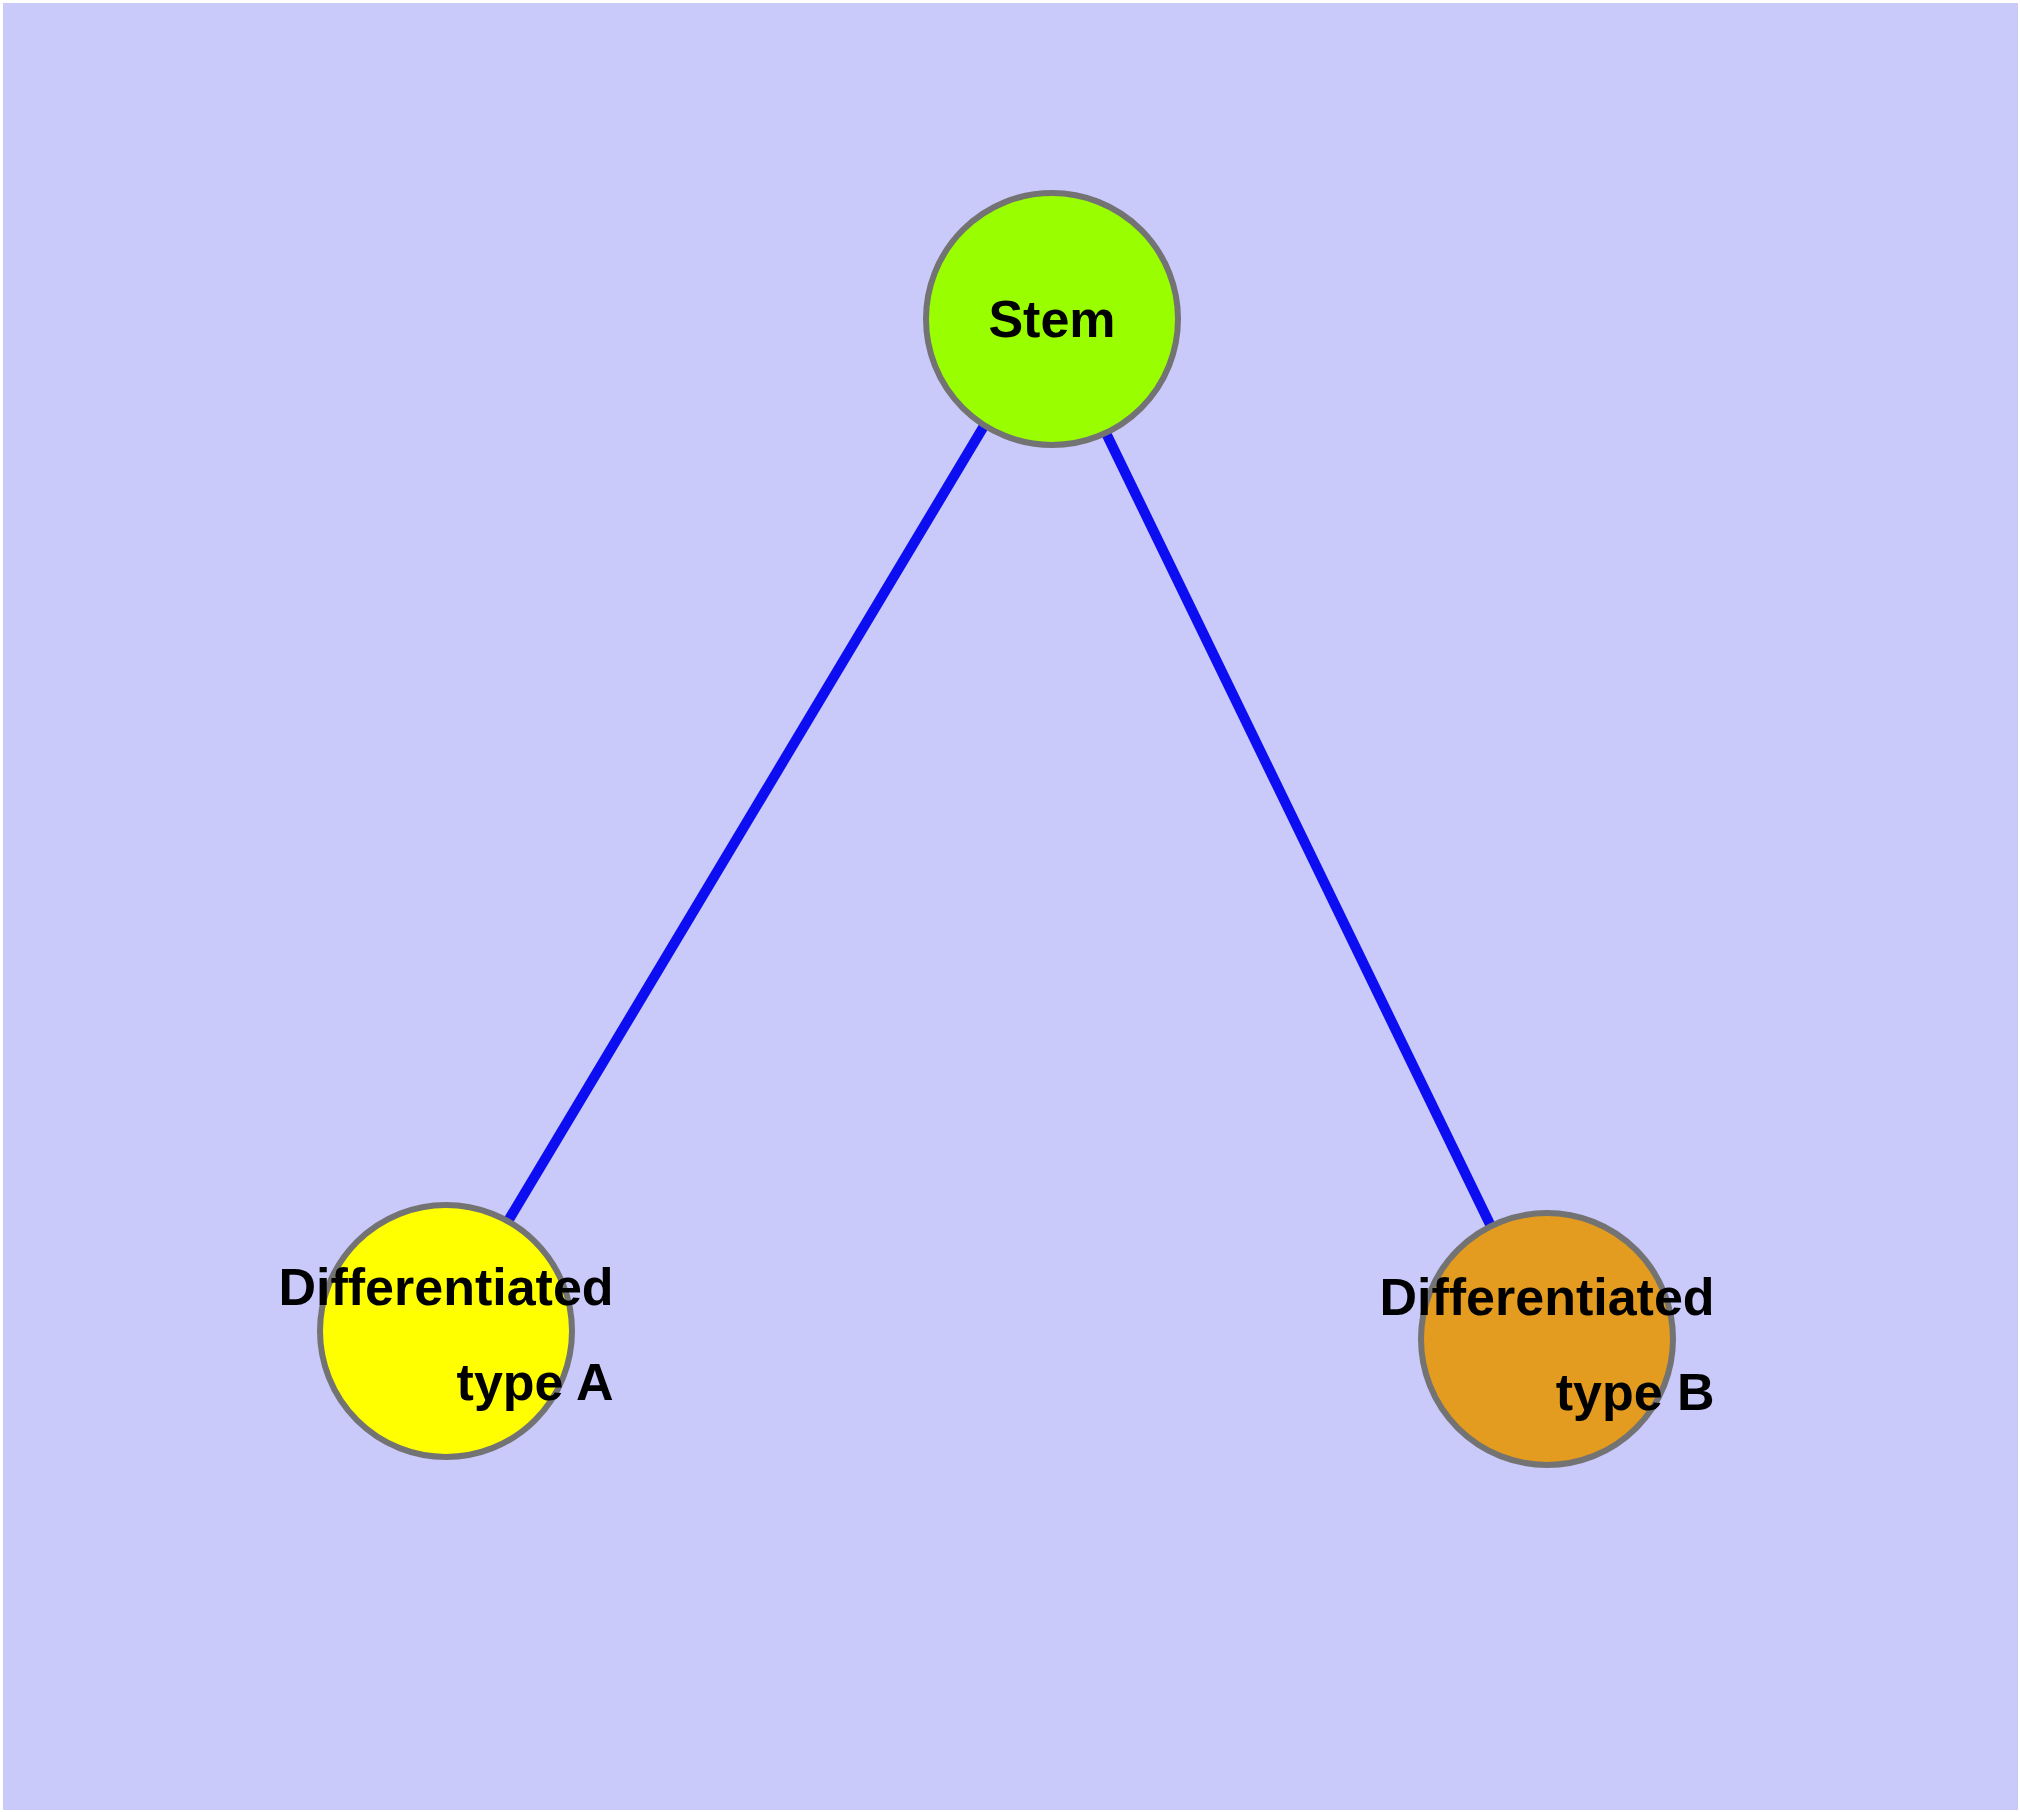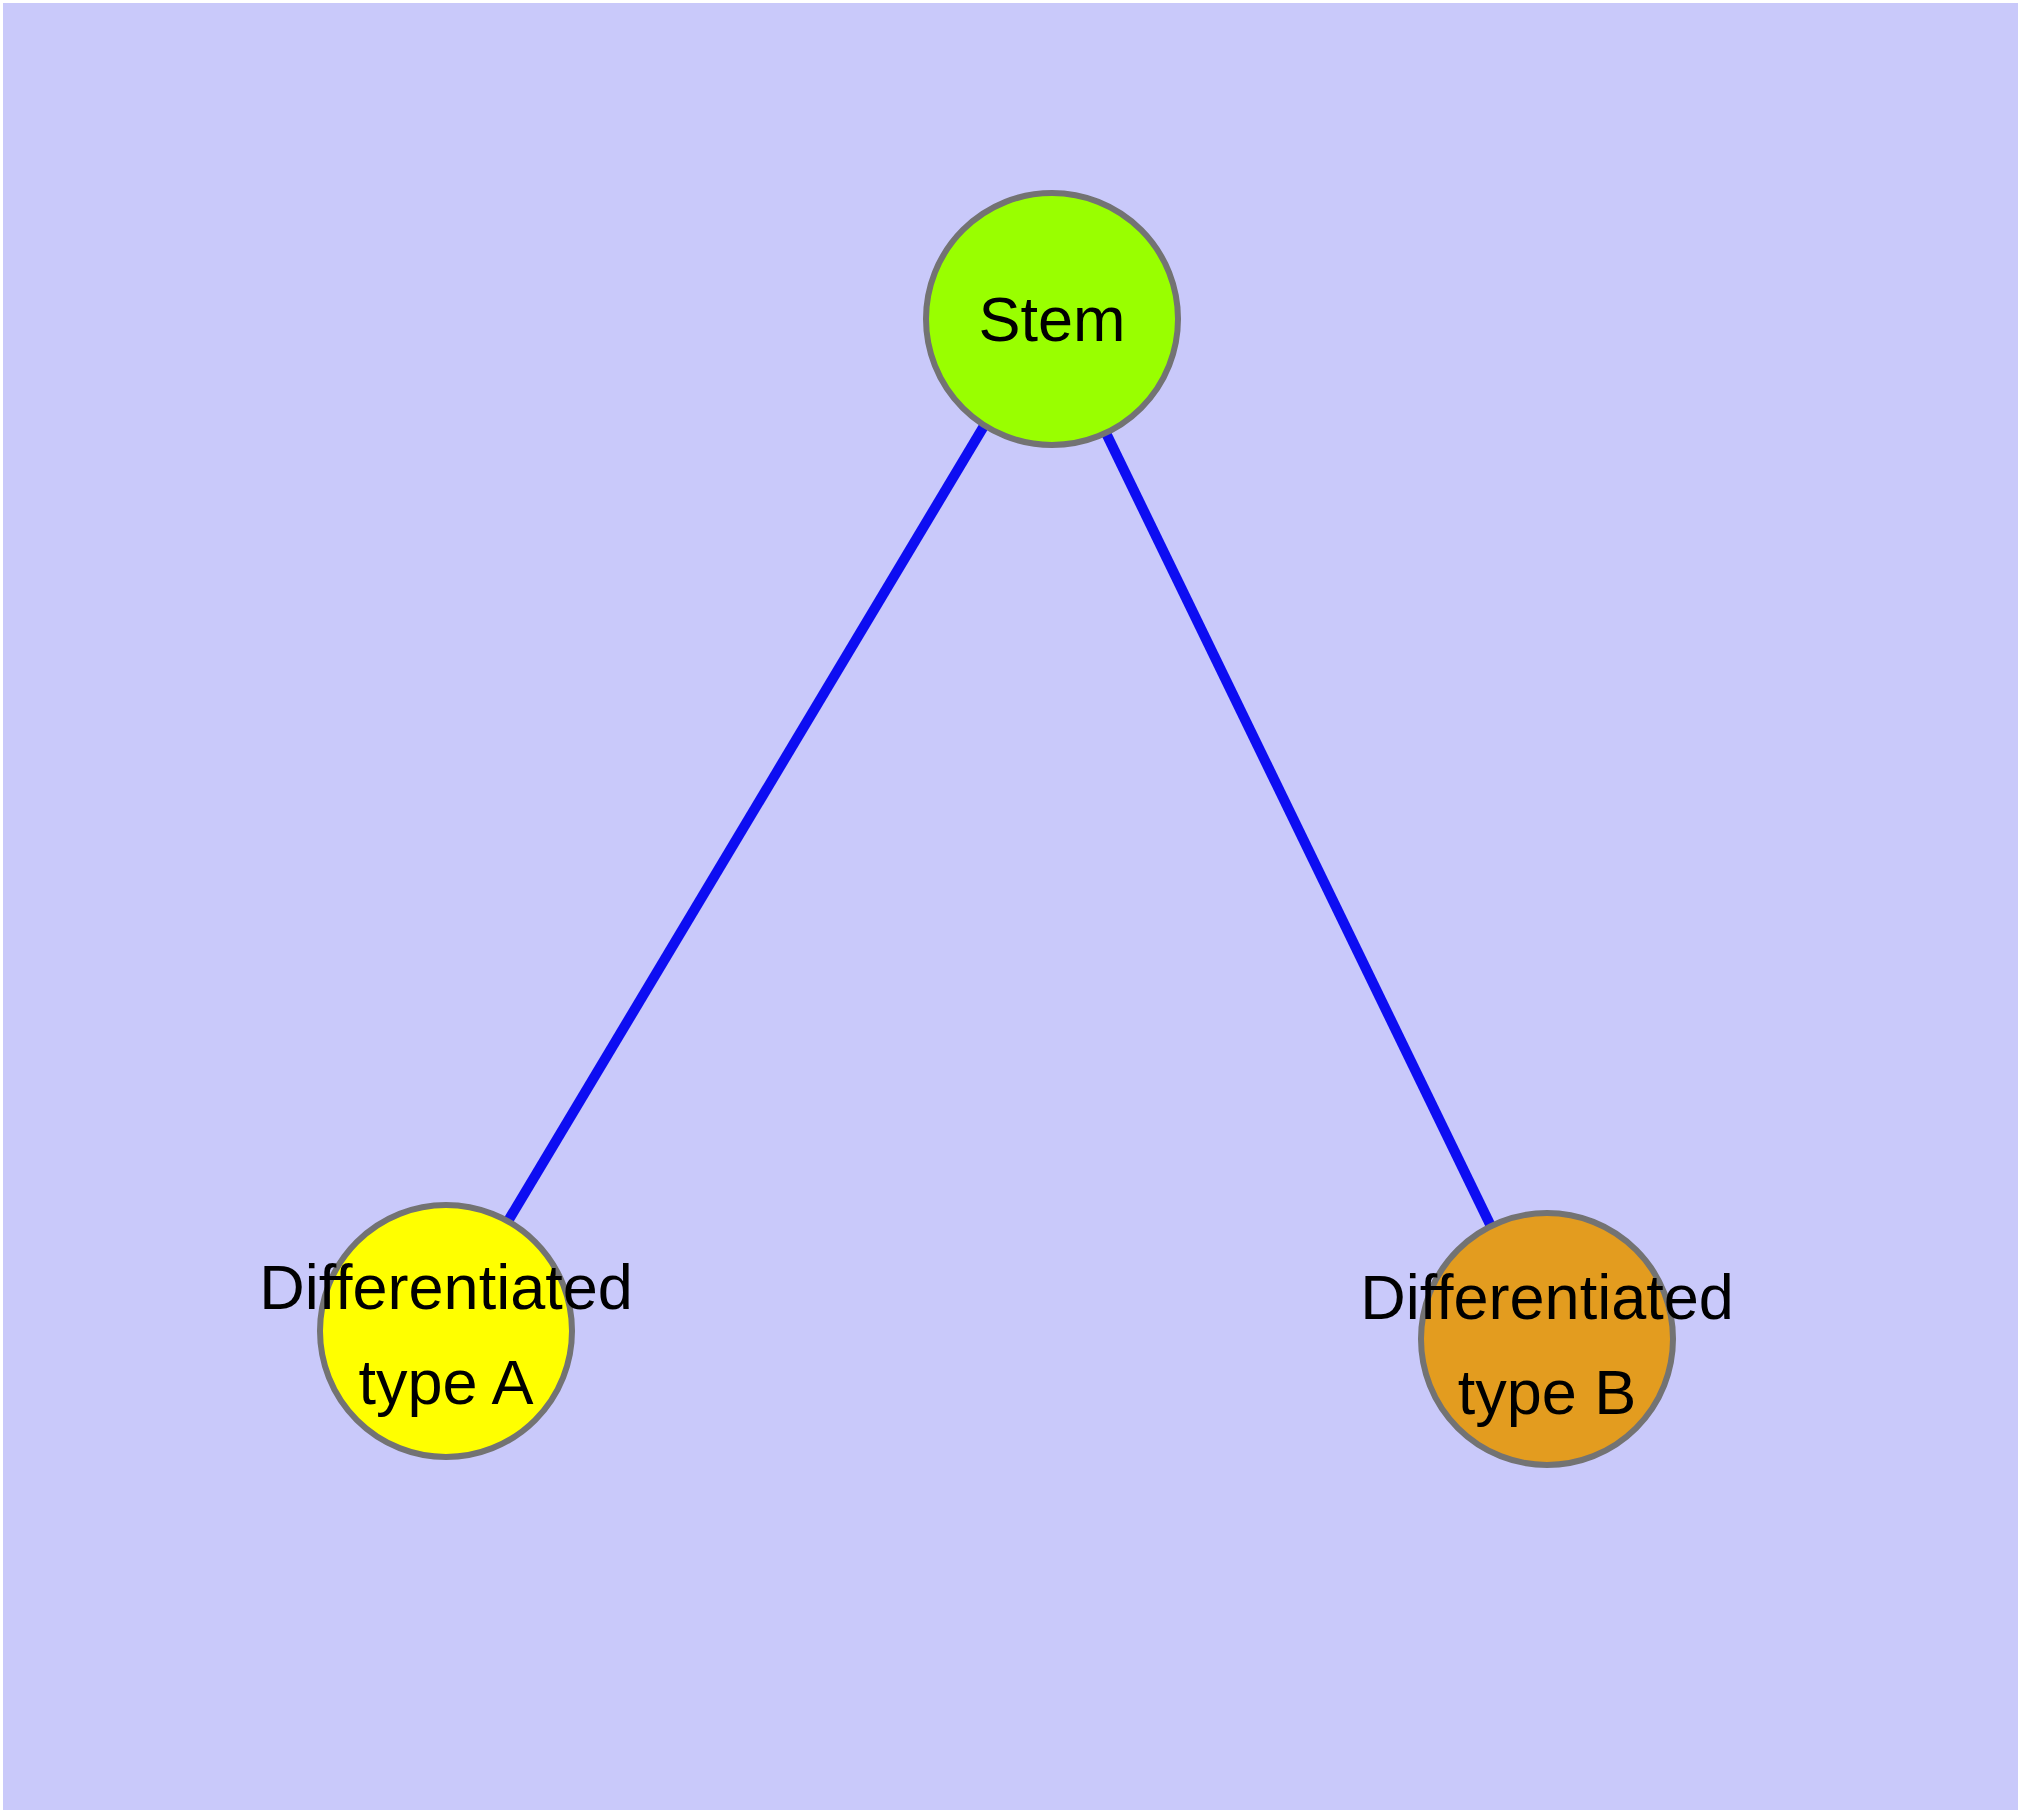--- a/index.html
+++ b/index.html
@@ -37,23 +37,23 @@
     border: 6px solid #737373;
     box-sizing: content-box;
   }
   .node-label {
     position: absolute;
     width: 1017px;
     height: 254px;
     display: flex;
     align-items: center;
     justify-content: center;
-    text-align: center;
-    font-size: 63px;
-    font-weight: normal;
+    text-align: right;
+    font-size: 52px;
+    font-weight: bold;
     line-height: 95px;
     color: #000000;
     white-space: pre-line;
     pointer-events: none;
   }
   
   #node-stem   { left: 920px; top: 187px;  }
   #node-typea  { left: 314px;  top: 1199px; }
   #node-typeb  { left: 1415px; top: 1207px; }
   #label-stem  { left: 541px;  top: 190px;  }

